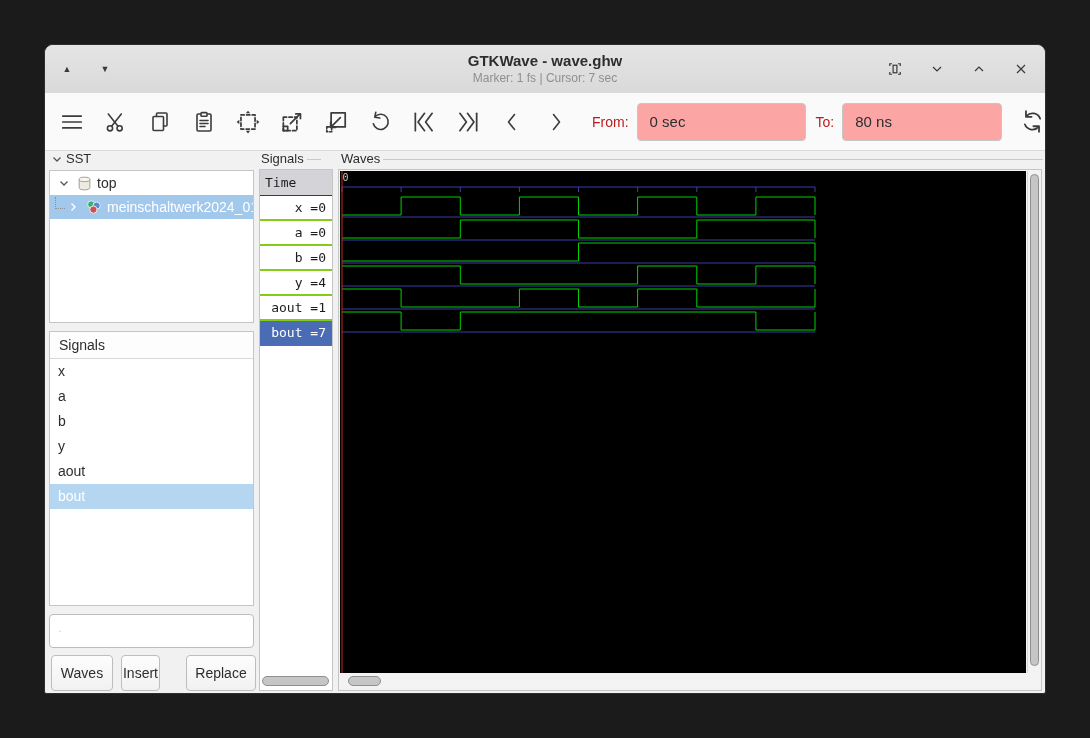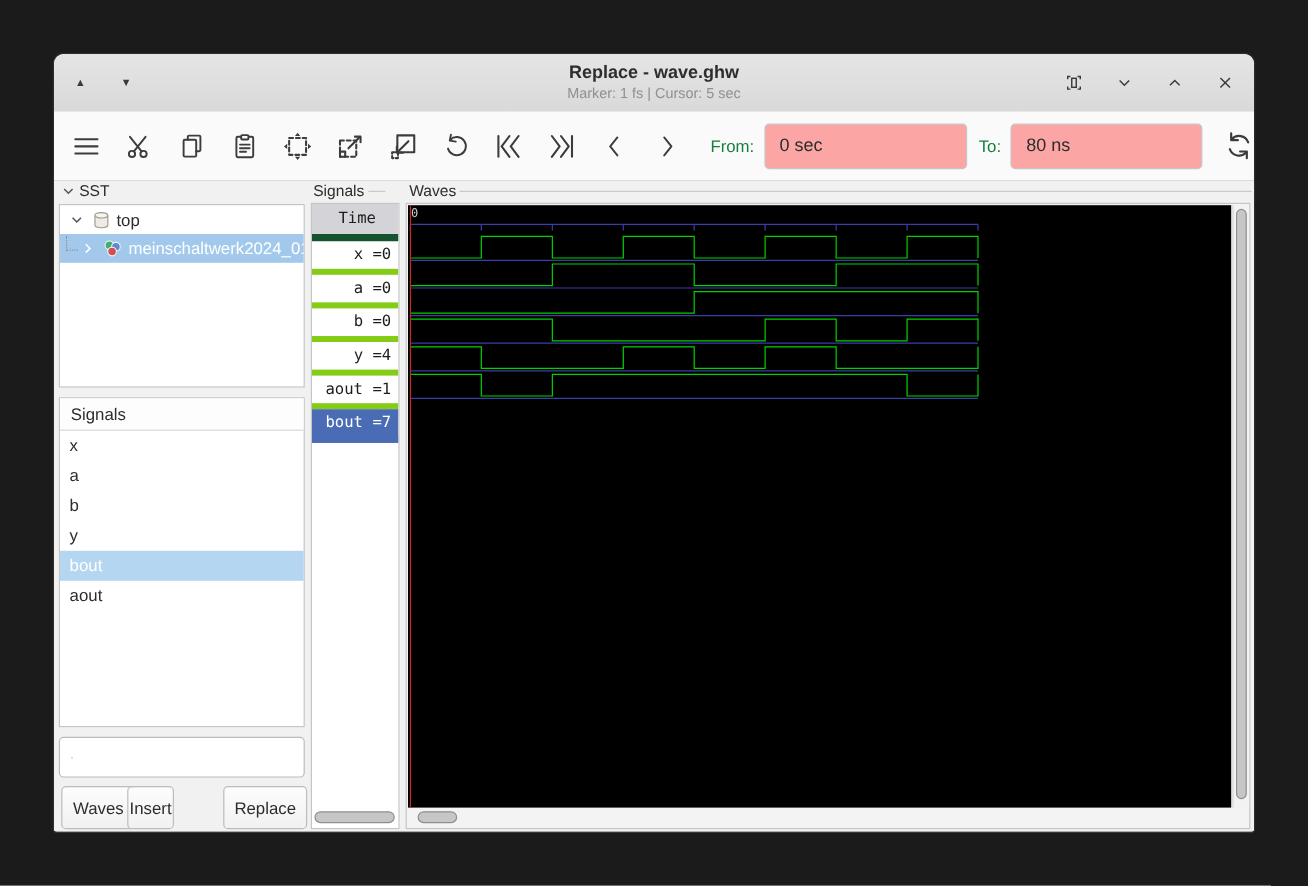--- a/index.html
+++ b/index.html
@@ -25,21 +25,21 @@
   .tb-title{position:absolute;left:0;right:0;top:7px;text-align:center;font-size:15px;font-weight:600;color:#2d2d2d;}
   .tb-sub{position:absolute;left:0;right:0;top:26px;text-align:center;font-size:12px;color:#8f8f8f;}
   .tri{font-size:9px;color:#3a3a3a;}
   
   .toolbar{
     position:absolute;left:0;top:48px;right:0;height:58px;background:#fafafa;
     border-bottom:1px solid #dadada;display:flex;align-items:center;padding-left:13px;box-sizing:border-box;
   }
   .ticon{width:28px;height:28px;margin-right:16px;display:flex;align-items:center;justify-content:center;flex:0 0 auto;}
   .ticon svg{stroke:#3c3c3c;fill:none;stroke-width:1.6;stroke-linecap:round;stroke-linejoin:round;}
-  .t-label{font-size:14px;color:#15803d;margin:0 8px 0 6px;}
+  .t-label{font-size:14px;color:#b91c1c;margin:0 8px 0 6px;}
   .t-input{
     height:38px;border:1px solid #c6c6c6;border-radius:4px;background:#fca5a5;
     font-size:15px;color:#2d2d2d;padding:0 0 0 12px;box-sizing:border-box;outline:none;
     font-family:"Liberation Sans","DejaVu Sans",sans-serif;
   }
   
   .content{position:absolute;left:0;top:106px;right:0;bottom:0;background:#f1f1f1;}
   .panelbox{position:absolute;background:#fff;border:1px solid #c5c5c5;box-sizing:border-box;}
   .frame-label{position:absolute;font-size:13px;color:#2d2d2d;display:flex;align-items:center;}
   .frame-line{height:1px;background:#c9c9c9;flex:0 0 auto;margin-left:3px;margin-top:2px;}
@@ -64,24 +64,24 @@
     font-family:"Liberation Sans","DejaVu Sans",sans-serif;}
   
   .btn{
     position:absolute;top:504px;height:36px;background:linear-gradient(#fdfdfd,#f1f1f1);
     border:1px solid #bdbdbd;border-radius:4px;font-size:14px;color:#2d2d2d;box-sizing:border-box;
     display:flex;align-items:center;justify-content:center;cursor:default;
     font-family:"Liberation Sans","DejaVu Sans",sans-serif;
   }
   
   .vpanel{left:214px;top:18px;width:74px;height:522px;overflow:hidden;}
-  .vhead{height:25px;line-height:25px;background:#d4d4d8;border-bottom:6px solid #14532d;
-    font-family:"DejaVu Sans Mono","Liberation Mono",monospace;font-size:13px;color:#1c1c1c;padding-left:22px;}
+  .vhead{height:25px;line-height:25px;background:#d4d4d8;border-bottom:1px solid #14532d;
+    font-family:"DejaVu Sans Mono","Liberation Mono",monospace;font-size:13px;color:#1c1c1c;padding-left:5px;}
   .vrow{height:23px;line-height:23px;text-align:right;padding-right:6px;
-    font-family:"DejaVu Sans Mono","Liberation Mono",monospace;font-size:13px;color:#1c1c1c;border-bottom:5px solid #84cc16;}
+    font-family:"DejaVu Sans Mono","Liberation Mono",monospace;font-size:13px;color:#1c1c1c;border-bottom:2px solid #84cc16;}
   .vrow.sel{background:#4a6cb4;color:#fff;border-bottom-color:#4a6cb4;}
   
   .wpanel{left:293px;top:18px;width:704px;height:522px;background:#f3f3f3;}
   .wavecanvas{position:absolute;left:1px;top:1px;width:686px;height:502px;background:#000;}
   .vscroll{position:absolute;left:688px;top:1px;width:14px;height:502px;background:#f2f2f2;border-left:1px solid #d6d6d6;box-sizing:border-box;}
   .vthumb{position:absolute;left:2px;top:3px;width:9px;height:492px;background:#c6c6c6;border:1px solid #8f8f8f;border-radius:6px;box-sizing:border-box;}
   .hscroll-thumb{position:absolute;height:10px;background:#c6c6c6;border:1px solid #8f8f8f;border-radius:6px;box-sizing:border-box;}
   .divider{position:absolute;top:18px;width:5px;height:522px;background:transparent;cursor:col-resize;}
 </style>
 </head>
@@ -91,22 +91,22 @@
 
   <div class="titlebar">
     <div class="tb-left">
       <div class="tb-btn">
           <span class="tri">▲</span>
         </div>
       <div class="tb-btn">
           <span class="tri">▼</span>
         </div>
     </div>
-    <div class="tb-title">Replace - wave.ghw</div>
-    <div class="tb-sub">Marker: 1 fs | Cursor: 5 sec</div>
+    <div class="tb-title">GTKWave - wave.ghw</div>
+    <div class="tb-sub">Marker: 1 fs | Cursor: 7 sec</div>
     <div class="tb-right">
       <div class="tb-btn">
         <svg width="18" height="18" viewBox="0 0 24 24" fill="none" stroke="#3a3a3a" stroke-width="1.6">
           <path d="M5,8 V5 H8 M16,5 H19 V8 M19,16 V19 H16 M8,19 H5 V16"></path>
             <rect x="9.5" y="7" width="5" height="10"></rect>
         </svg>
       </div>
       <div class="tb-btn">
         <svg width="16" height="16" viewBox="0 0 24 24" fill="none" stroke="#3a3a3a" stroke-width="1.8">
             <path d="M6,9 L12,15 L18,9"></path>
@@ -259,37 +259,37 @@
       </div>
     </div>
 
     <div class="panelbox slist">
       <div class="slist-head">Signals</div>
       <div id="sig-list">
           <div class="litem">x</div>
           <div class="litem">a</div>
           <div class="litem">b</div>
           <div class="litem">y</div>
+          <div class="litem">aout</div>
           <div class="litem sel">bout</div>
-          <div class="litem">aout</div>
         </div>
     </div>
 
     <div class="search">
       <svg width="15" height="15" viewBox="0 0 16 16" fill="none" stroke="#666" stroke-width="1.4">
           <circle cx="6.8" cy="6.8" r="4.6"></circle>
           <path d="M10.4,10.4 L14,14"></path>
         </svg>
       <input placeholder="" style="">
     </div>
 
     <div class="btn" style="left:6px;width:62px">
         <span>Waves</span>
       </div>
-    <div class="btn" style="left:61px;width:39px">
+    <div class="btn" style="left:76px;width:39px">
         <span>Insert</span>
       </div>
     <div class="btn" style="left:141px;width:70px">
         <span>Replace</span>
       </div>
 
     <div class="divider" style="left:209px"></div>
     <div class="divider" style="left:288px"></div>
 
     <div class="frame-label" style="left:216px;top:0px">

